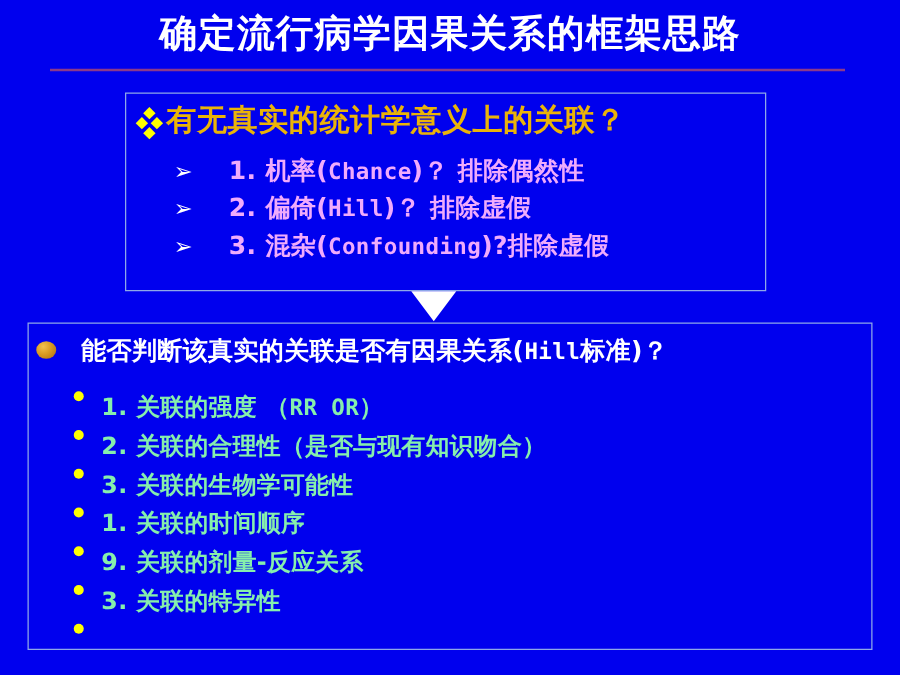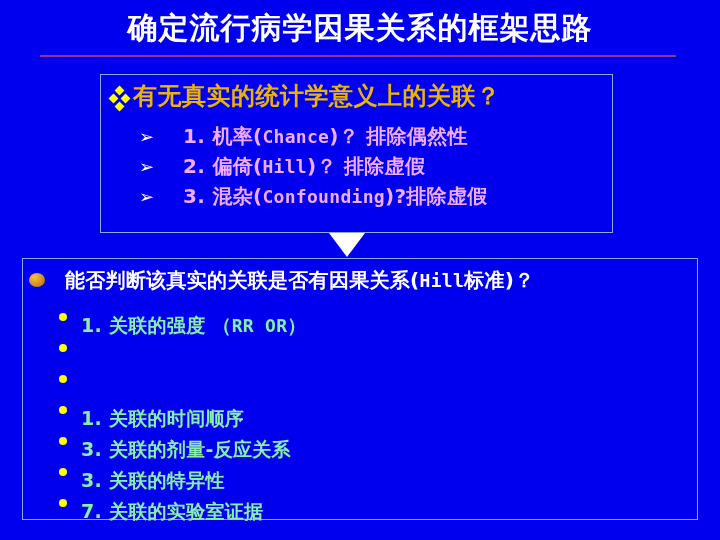--- a/index.html
+++ b/index.html
@@ -259,52 +259,53 @@
         <span class="dot-bullet">
             <span></span>
           </span>
         <span class="dot-text">1. 关联的强度 （<span class="mono">RR OR</span>）</span>
       </div>
 
       <div class="dot-item">
         <span class="dot-bullet">
             <span></span>
           </span>
-      </div>
-
-      <div class="dot-item">
-        <span class="dot-bullet">
-            <span></span>
-          </span>
+        <span class="dot-text">2. 关联的合理性（是否与现有知识吻合）</span>
+      </div>
+
+      <div class="dot-item">
+        <span class="dot-bullet">
+            <span></span>
+          </span>
+        <span class="dot-text">3. 关联的生物学可能性</span>
       </div>
 
       <div class="dot-item">
         <span class="dot-bullet">
             <span></span>
           </span>
         <span class="dot-text">1. 关联的时间顺序</span>
       </div>
 
       <div class="dot-item">
         <span class="dot-bullet">
             <span></span>
           </span>
-        <span class="dot-text">3. 关联的剂量-反应关系</span>
+        <span class="dot-text">9. 关联的剂量-反应关系</span>
       </div>
 
       <div class="dot-item">
         <span class="dot-bullet">
             <span></span>
           </span>
         <span class="dot-text">3. 关联的特异性</span>
       </div>
 
       <div class="dot-item">
         <span class="dot-bullet">
             <span></span>
           </span>
-        <span class="dot-text">7. 关联的实验室证据</span>
       </div>
 
     </div>
   </div>
 
 </div>
 
 </body></html>

